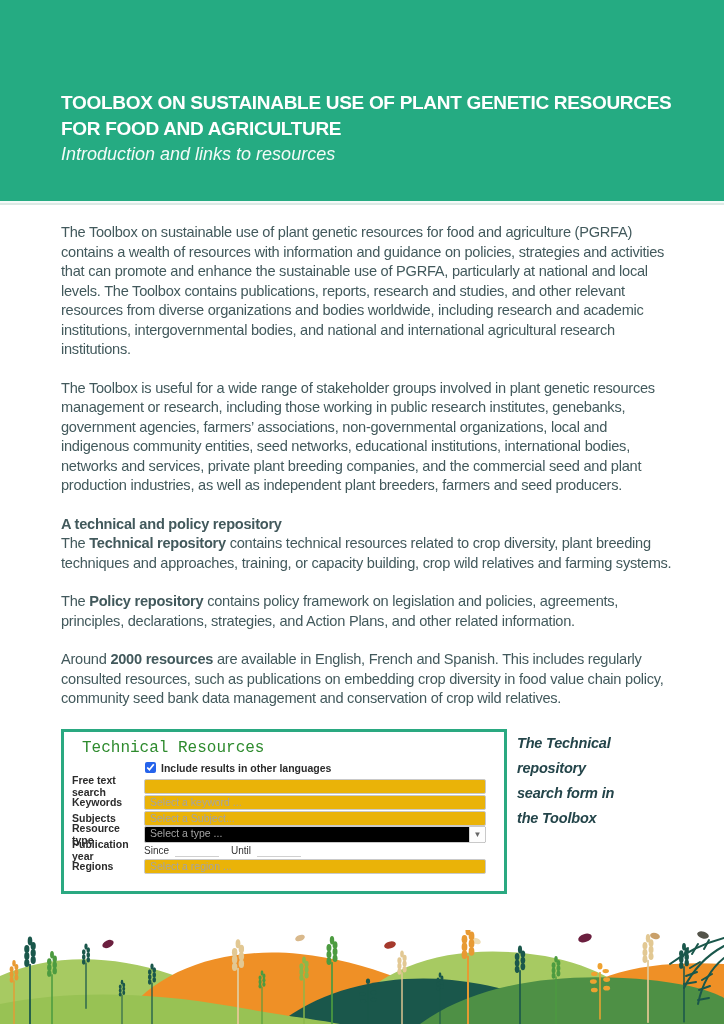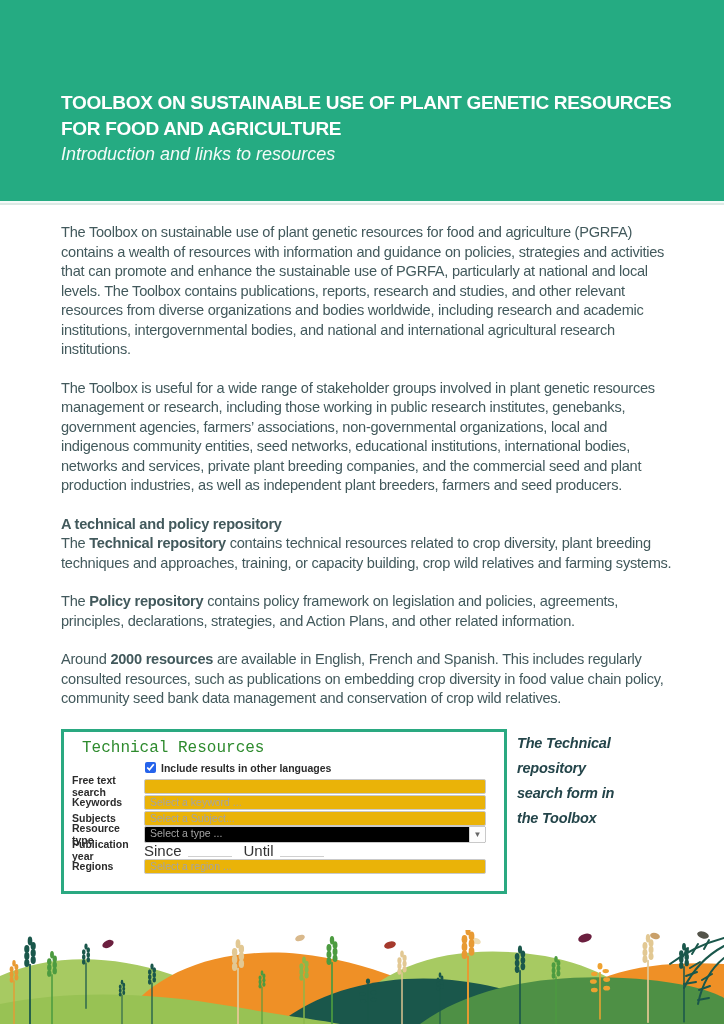--- a/index.html
+++ b/index.html
@@ -65,21 +65,21 @@
     flex:1;height:17px;box-sizing:border-box;border:1px solid #c9c9c9;border-radius:2px;
     display:flex;align-items:flex-start;background:#000000;cursor:default;
   }
   .select-placeholder{flex:1;font-size:10.5px;color:#a3a3a3;padding:0 5px;}
   .select-arrow{
     flex:none;width:15px;align-self:stretch;border-left:1px solid #d5d5d5;
     display:flex;align-items:center;justify-content:center;
     font-size:8px;color:#666;background:#fdfdfd;
   }
   .year-row{display:flex;align-items:center;}
-  .year-label{font-size:15px;color:#333;margin-right:6px;text-align:right;}
+  .year-label{font-size:10px;color:#333;margin-right:6px;text-align:right;}
   .year-input{
     width:38px;height:13px;border:none;border-bottom:1px solid #cfcfcf;background:transparent;
     margin-right:12px;font-size:10.5px;padding:0 3px;
   }
   .figure-caption{
     margin-left:10px;padding-top:2px;width:182px;
     font-size:14.5px;font-weight:bold;font-style:italic;line-height:25px;
     color:var(--caption-teal,#24454a);letter-spacing:-0.2px;
   }
   

